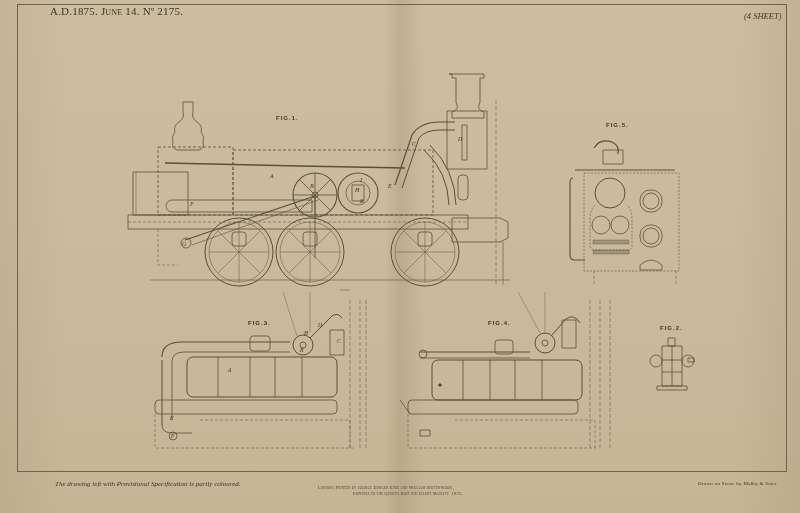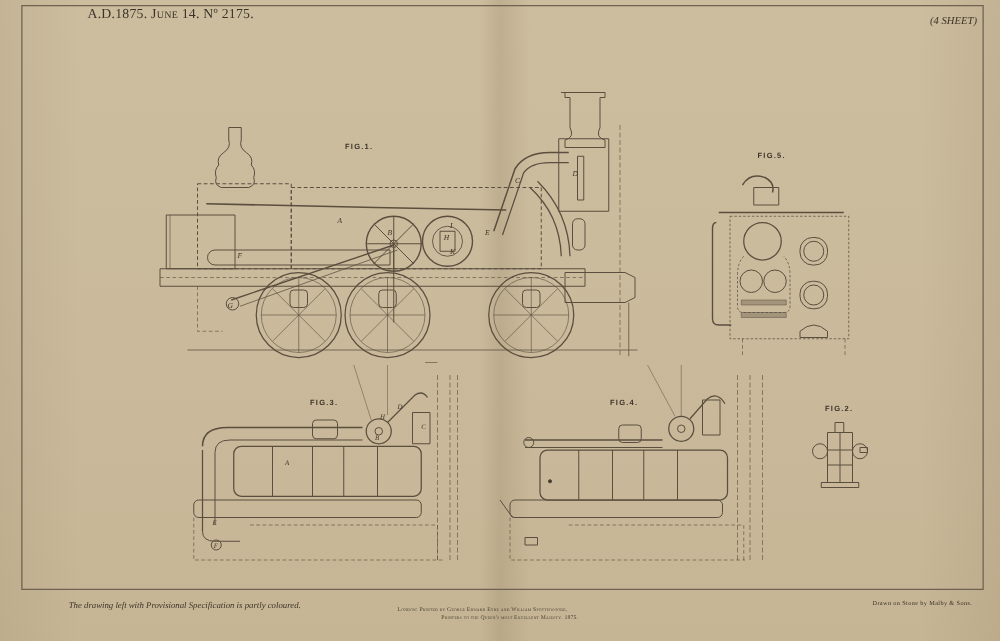--- a/index.html
+++ b/index.html
@@ -17,21 +17,20 @@
   }
   .frame {
     position:absolute; left:17px; top:4px; width:770px; height:468px;
     border:1px solid #6e6250;
     box-sizing:border-box;
   }
   .hdr1 {
     position:absolute; left:50px; top:5px;
     font-size:11px; color:#3c3428; letter-spacing:0.2px;
     font-variant:small-caps;
-    margin-left:20px;
   }
   .hdr2 {
     position:absolute; left:30px; top:14px;
     font-size:10px; color:#3c3428; letter-spacing:0.6px;
     font-variant:small-caps;
   }
   .sheetno {
     position:absolute; left:744px; top:11px;
     font-size:8.5px; font-style:italic; color:#3c3428;
   }

